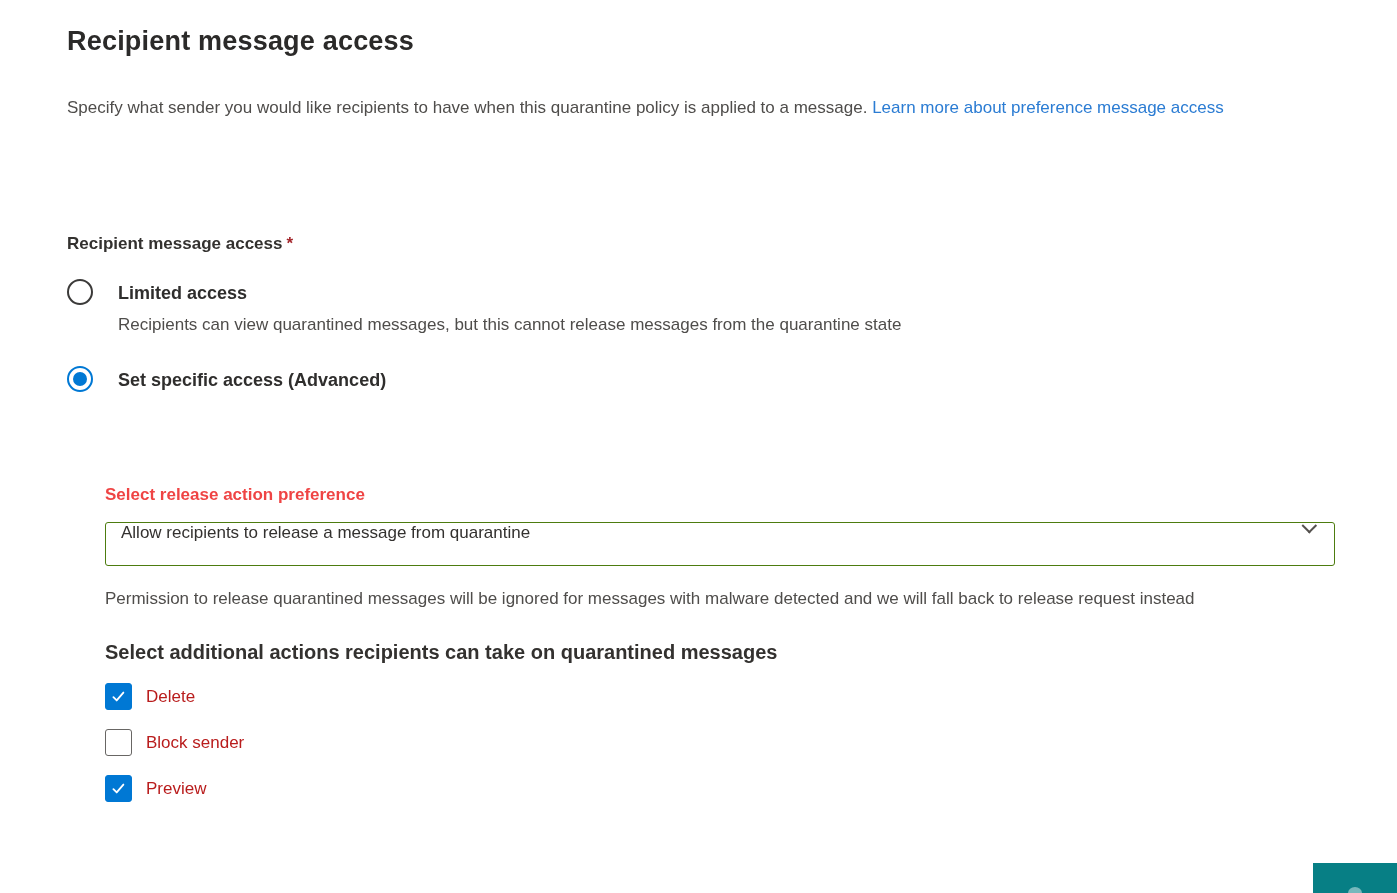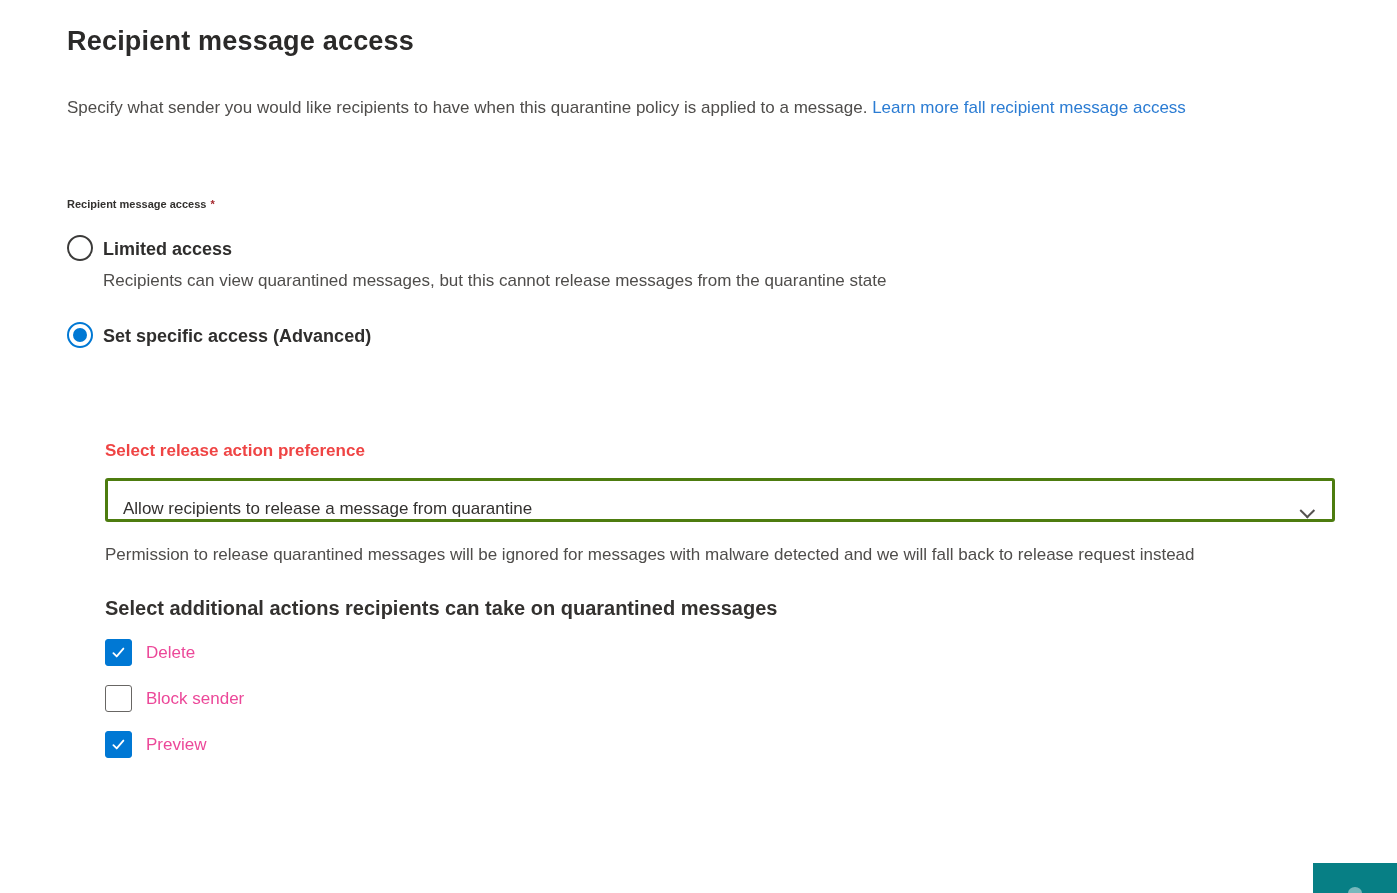--- a/index.html
+++ b/index.html
@@ -29,35 +29,35 @@
     color: #4f4d4b;
     max-width: 1272px;
     margin: 0 0 0 0;
   }
   .link {
     color: #2b7cd3;
     text-decoration: none;
     cursor: pointer;
   }
   .field-label {
-    margin-top: 76px;
-    font-size: 11px;
+    margin-top: 112px;
+    font-size: 17px;
     font-weight: 600;
     color: #33312f;
   }
   .required {
     color: #a4262c;
     margin-left: 4px;
     font-weight: 600;
   }
   .radio-option {
     margin-top: 25px;
     display: flex;
     align-items: flex-start;
-    gap: 10px;
+    gap: 25px;
   }
   .radio-circle {
     flex: 0 0 auto;
     width: 26px;
     height: 26px;
     border-radius: 50%;
     border: 2px solid #3b3a39;
     background: #ffffff;
     margin-top: 0px;
     display: flex;
@@ -94,25 +94,25 @@
   }
   .sub-label {
     font-size: 17px;
     font-weight: 600;
     color: #ef4444;
     margin-bottom: 17px;
   }
   .dropdown {
     width: 1230px;
     height: 44px;
-    border: 3px solid #4d7c0f;
+    border: 1px solid #4d7c0f;
     border-radius: 3px;
     background: #ffffff;
     display: flex;
-    align-items: flex-end;
+    align-items: flex-start;
     justify-content: space-between;
     padding: 0 18px 0 15px;
     cursor: pointer;
   }
   .dropdown-value {
     font-size: 17px;
     color: #33312f;
   }
   .chevron {
     width: 11px;
@@ -155,21 +155,21 @@
     justify-content: center;
     cursor: pointer;
   }
   .checkbox.checked {
     background: #0078d4;
     border-color: #0078d4;
   }
   .checkbox svg { display: block; }
   .checkbox-label {
     font-size: 17px;
-    color: #ec4899;
+    color: #b91c1c;
   }
   .feedback-frag {
     position: absolute;
     right: 0;
     bottom: 0;
     width: 84px;
     height: 30px;
     background: #077f85;
     cursor: pointer;
   }
@@ -184,21 +184,21 @@
     background: rgba(255,255,255,0.45);
   }
 </style>
 </head>
 <body>
 
 <div class="content">
 
   <h1 class="page-title">Recipient message access</h1>
 
-  <p class="description"><span>Specify what sender you would like recipients to have when this quarantine policy is applied to a message. </span><a class="link">Learn more fall recipient message access</a></p>
+  <p class="description"><span>Specify what sender you would like recipients to have when this quarantine policy is applied to a message. </span><a class="link">Learn more about preference message access</a></p>
 
   <div class="field-label"><span>Recipient message access</span><span class="required">*</span></div>
 
   <div class="radio-option">
     <div class="radio-circle"></div>
     <div class="radio-texts">
       <div class="radio-title">Limited access</div>
       <div class="radio-desc">Recipients can view quarantined messages, but this cannot release messages from the quarantine state</div>
     </div>
   </div>

